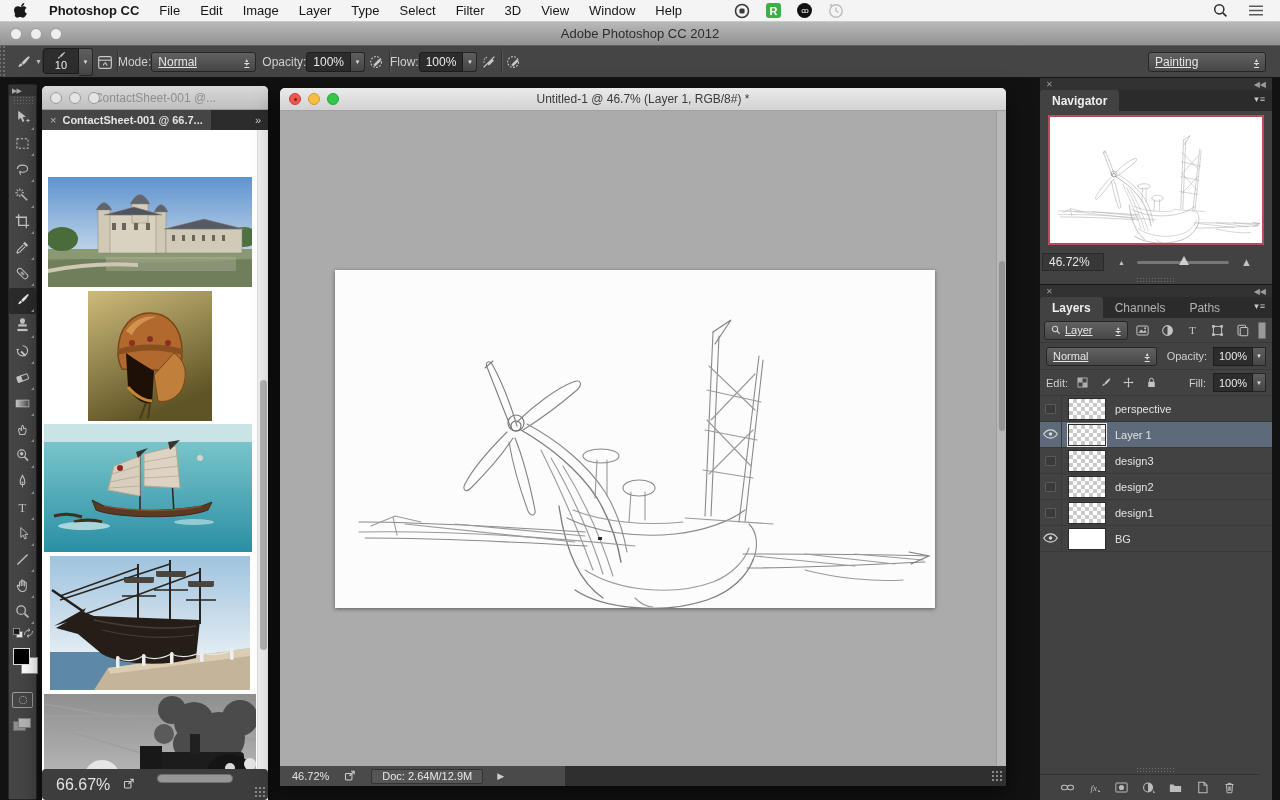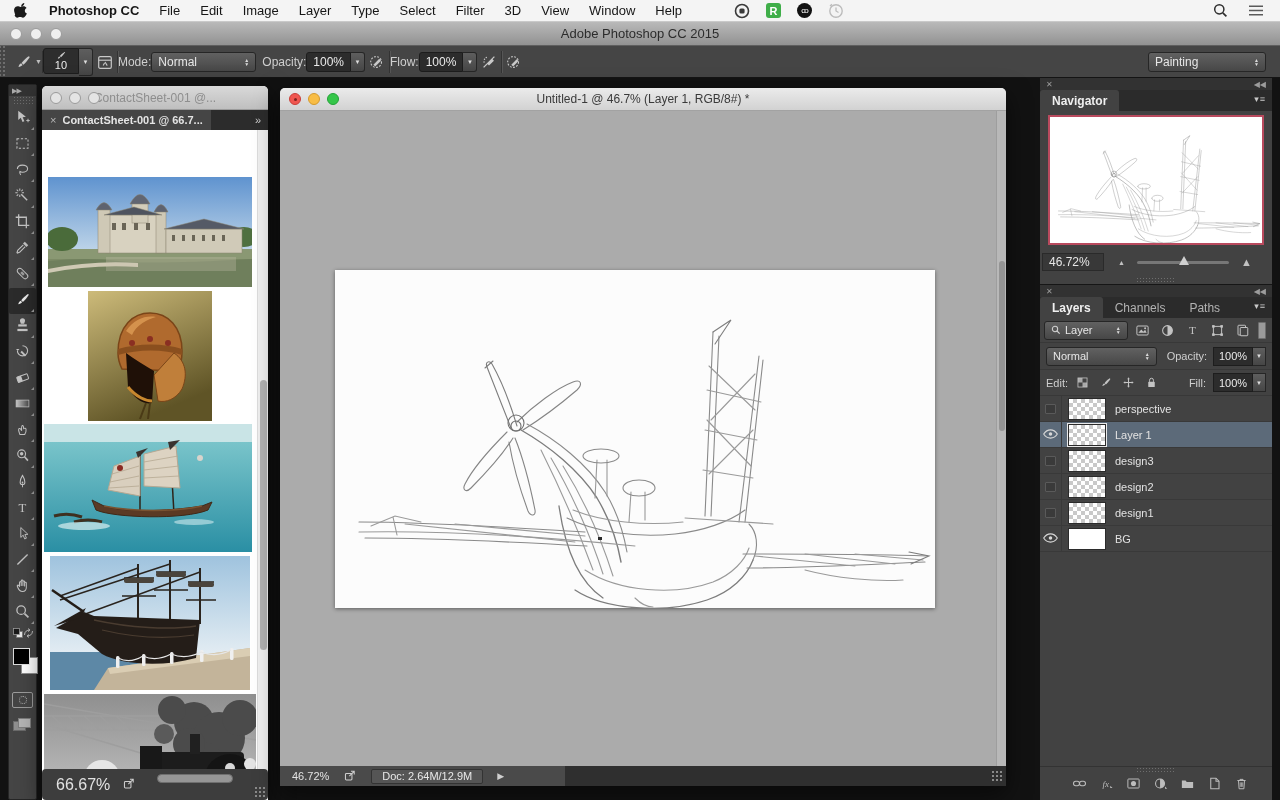--- a/index.html
+++ b/index.html
@@ -28,21 +28,21 @@
   .apptitle .dots{position:absolute;left:10px;top:0;height:100%;display:flex;align-items:center;gap:8px;}
   .gdot{width:12px;height:12px;border-radius:50%;background:#e4e4e4;border:1px solid #9b9b9b;}
 
   
   .optionsbar{position:absolute;top:46px;left:0;right:0;height:32px;background:#454545;
     border-bottom:1px solid #141414;display:flex;align-items:center;color:#d6d6d6;font-size:12px;padding-right:14px;}
   .ob-grip{width:7px;align-self:stretch;margin-right:4px;
     background-image:radial-gradient(#6e6e6e 1px,transparent 1.2px);background-size:4px 4px;background-position:2px 3px;}
   .ob-label{color:#cfcfcf;}
   .dropdown{height:20px;background:linear-gradient(#616161,#474747);border:1px solid #262626;border-radius:3px;
-    display:inline-flex;align-items:center;justify-content:space-between;padding:0 6px;color:#e6e6e6;cursor:default;}
+    display:inline-flex;align-items:center;justify-content:space-between;padding:0 6px;color:#e6e6e6;cursor:default;text-decoration:underline;}
   .updown{display:flex;flex-direction:column;line-height:4px;font-size:5px;color:#dcdcdc;margin-left:8px;}
   .valbox{height:20px;min-width:44px;background:#2c2c2c;border:1px solid #1d1d1d;border-radius:3px 0 0 3px;
     display:inline-flex;align-items:center;justify-content:center;color:#eaeaea;padding:0 6px;}
   .valarrow{height:20px;width:14px;background:linear-gradient(#5e5e5e,#464646);border:1px solid #262626;border-left:none;
     border-radius:0 3px 3px 0;display:inline-flex;align-items:center;justify-content:center;font-size:6px;color:#ddd;}
   .pair{display:inline-flex;}
   .obsep{width:1px;height:22px;background:#333;box-shadow:1px 0 0 #565656;}
   .brushsize{width:36px;height:26px;background:#2d2d2d;border:1px solid #1d1d1d;border-radius:3px 0 0 3px;
     display:flex;flex-direction:column;align-items:center;justify-content:center;line-height:10px;}
   .brushsize .num{font-size:11px;color:#ececec;}
@@ -159,21 +159,21 @@
   .visbox svg{width:15px;height:10px;}
   .visbox .empty{width:11px;height:10px;border:1px solid #5a5a5a;border-radius:1px;background:#3a3a3a;}
   .lthumb{width:38px;height:22px;margin-left:6px;border:1px solid #2b2b2b;}
   .lthumb.sel{outline:1px solid #e9e9e9;}
   .checker{background-color:#fff;
     background-image:linear-gradient(45deg,#c9c9c9 25%,transparent 25%,transparent 75%,#c9c9c9 75%),
                      linear-gradient(45deg,#c9c9c9 25%,transparent 25%,transparent 75%,#c9c9c9 75%);
     background-size:8px 8px;background-position:0 0,4px 4px;}
   .whitethumb{background:#fff;}
   .lname{margin-left:9px;}
-  .lp-bottom{position:absolute;bottom:0;left:0;right:0;height:34px;border-top:1px solid #333;background:#424242;
+  .lp-bottom{position:absolute;bottom:0;left:0;right:12px;height:26px;border-top:1px solid #333;background:#424242;
     display:flex;align-items:center;justify-content:flex-end;gap:10px;padding-right:22px;}
   .bico{display:inline-flex;width:17px;height:17px;align-items:center;justify-content:center;color:#bdbdbd;}
   .bico svg{width:15px;height:15px;}
 </style>
 </head>
 <body>
 
 <div class="screen">
 
   <svg width="0" height="0" style="position:absolute" aria-hidden="true">
@@ -277,21 +277,21 @@
       </span>
     </span>
   </div>
 
   <div class="apptitle">
     <span class="dots">
       <span class="gdot" style="background:#efefef;"></span>
       <span class="gdot" style="background:#efefef;"></span>
       <span class="gdot" style="background:#efefef;"></span>
     </span>
-    <span>Adobe Photoshop CC 2015</span>
+    <span>Adobe Photoshop CC 2012</span>
   </div>
 
   <div class="optionsbar">
     <span class="ob-grip"></span>
     <span class="obicon">
       <svg viewBox="0 0 20 20">
           <path d="M16.5 3.5 C14 5 9.5 9 8.5 11 L10.5 13 C12.5 11.5 16 7 17.5 4.5 Z" fill="currentColor"></path>
           <path d="M8 11.5 C6.5 12 5.5 13.5 5 15.5 C6.8 15.2 8.5 14.5 9.5 13.2 Z" fill="currentColor"></path>
         </svg>
     </span>

